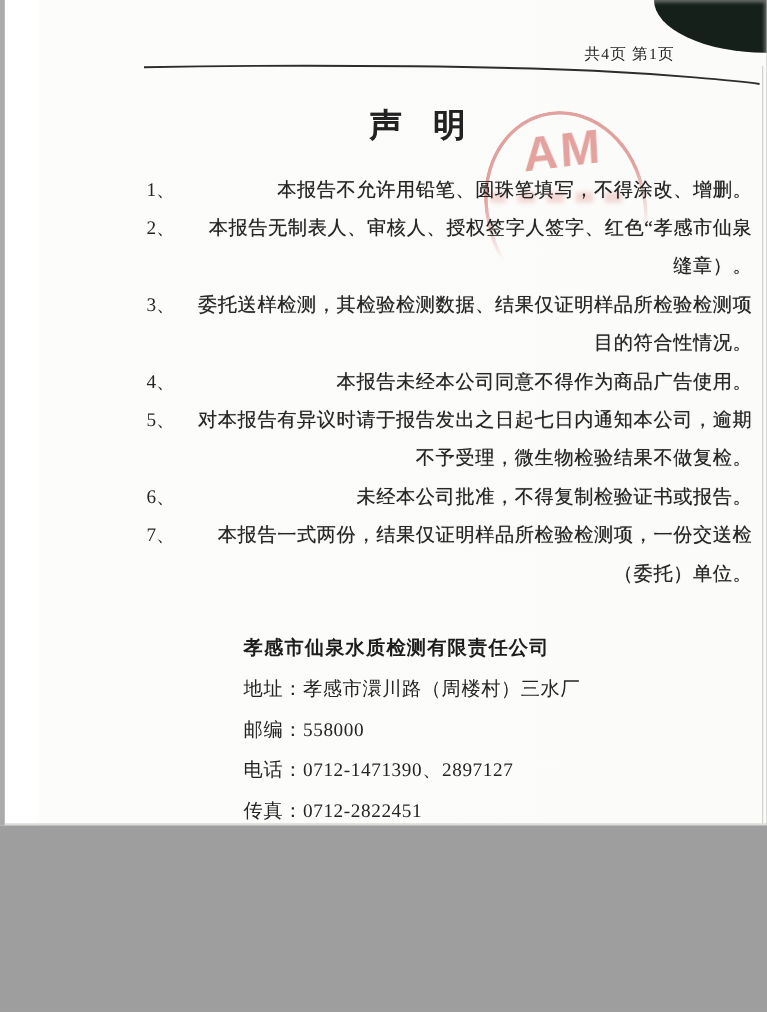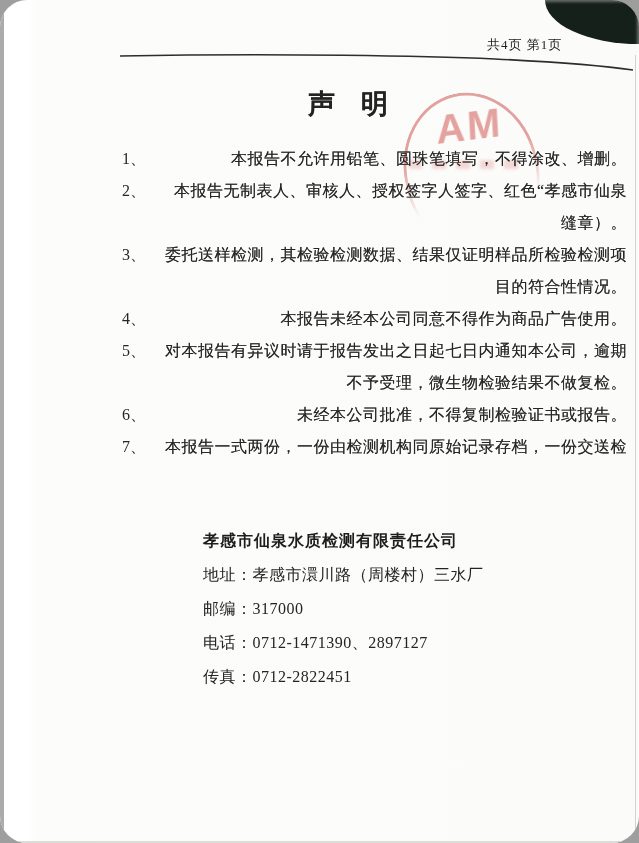--- a/index.html
+++ b/index.html
@@ -1,21 +1,20 @@
 <!DOCTYPE html>
 <html><head>
 <meta charset="utf-8">
 <style>
   html,body{margin:0;padding:0;background:#9e9e9e;}
   .screen{
-    position:relative;width:639px;height:843px;overflow:hidden;
+    position:relative;width:639px;height:688px;overflow:hidden;
     background:linear-gradient(90deg,#ffffff 0px,#ffffff 30px,#fcfcfa 34px,#fbfbf9 100%);
     font-family:"Liberation Serif","DejaVu Serif",serif;
     color:#2e2e2e;
-    border-radius:27px;
   }
   
   .scan-strip-left{position:absolute;left:0;top:0;bottom:0;width:4px;background:#ababab;}
   .page-right-edge{position:absolute;right:3px;top:55px;bottom:0;width:1px;background:#d2d2cf;}
   .page-bottom-edge{position:absolute;left:4px;right:0;bottom:0;height:2px;background:#dcdcd8;}
   .corner-fold{
     position:absolute;top:0;right:0;width:94px;height:44px;
     background:#16201b;border-bottom-left-radius:100% 100%;
     box-shadow:-2px 2px 3px rgba(255,255,255,.35) inset;
   }
@@ -138,33 +137,34 @@
     <div class="item">
       <span class="num">6、</span>
       <div class="lines">
         <div class="line">未经本公司批准，不得复制检验证书或报告。</div>
       </div>
     </div>
 
     <div class="item">
       <span class="num">7、</span>
       <div class="lines">
-        <div class="line">本报告一式两份，一份由检测机构同原始记录存档，一份交送检</div>
+        <div class="line">本报告一式两份，结果仅证明样品所检验检测项，一份交送检</div>
+        <div class="line">（委托）单位。</div>
       </div>
     </div>
 
   </div>
 
   <div class="company-block">
     <div class="company-row company-name">孝感市仙泉水质检测有限责任公司</div>
     <div class="company-row">
       <span>地址：</span><span class="val">孝感市澴川路（周楼村）三水厂</span>
     </div>
     <div class="company-row">
-      <span>邮编：</span><span class="val">317000</span>
+      <span>邮编：</span><span class="val">558000</span>
     </div>
     <div class="company-row">
       <span>电话：</span><span class="val">0712-1471390、2897127</span>
     </div>
     <div class="company-row">
       <span>传真：</span><span class="val">0712-2822451</span>
     </div>
   </div>
 
 </div>

